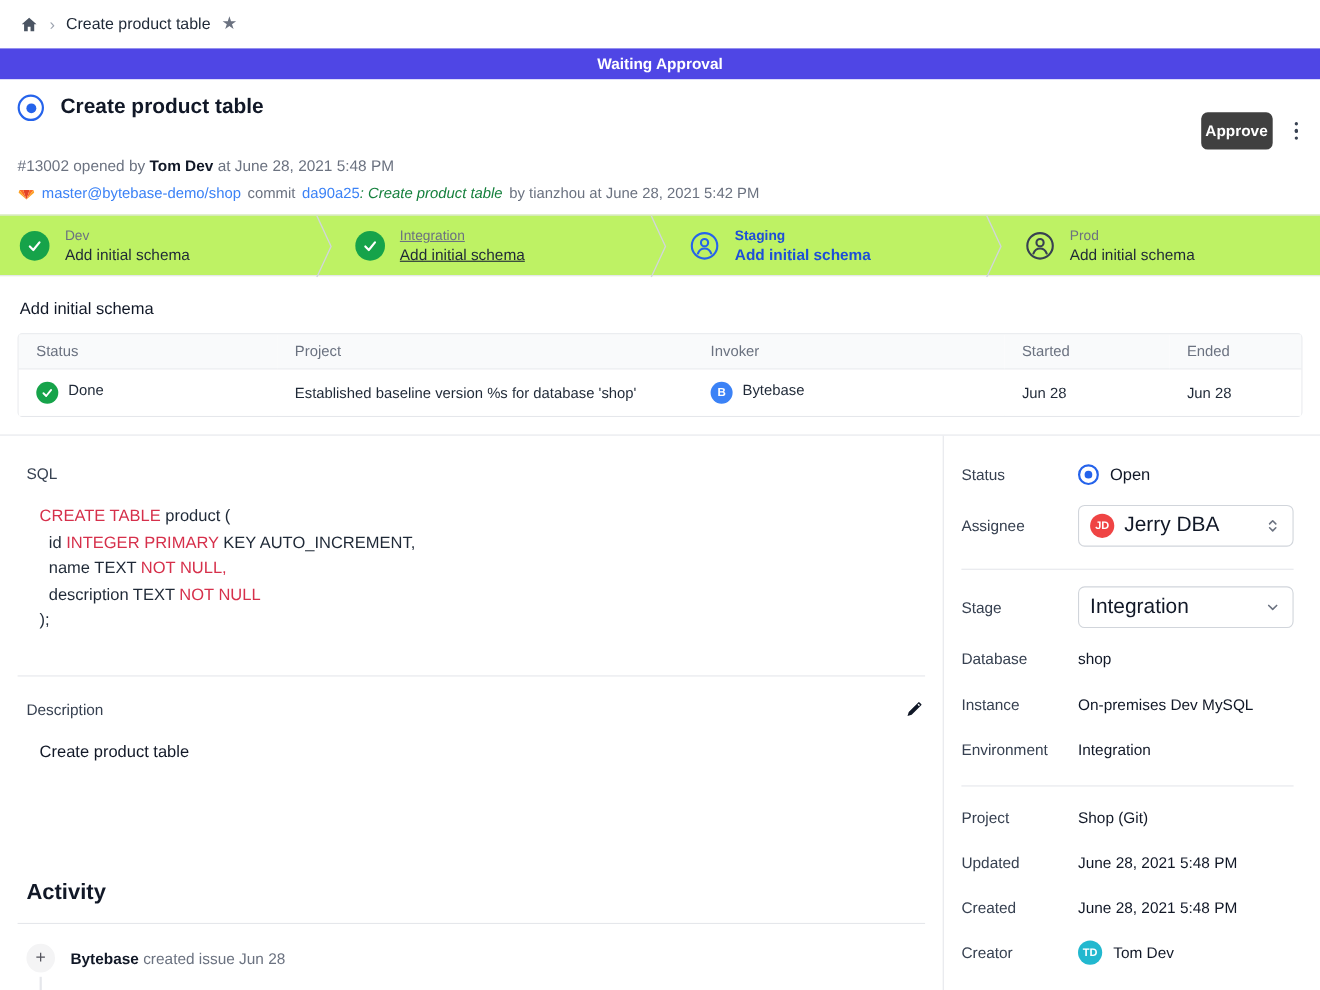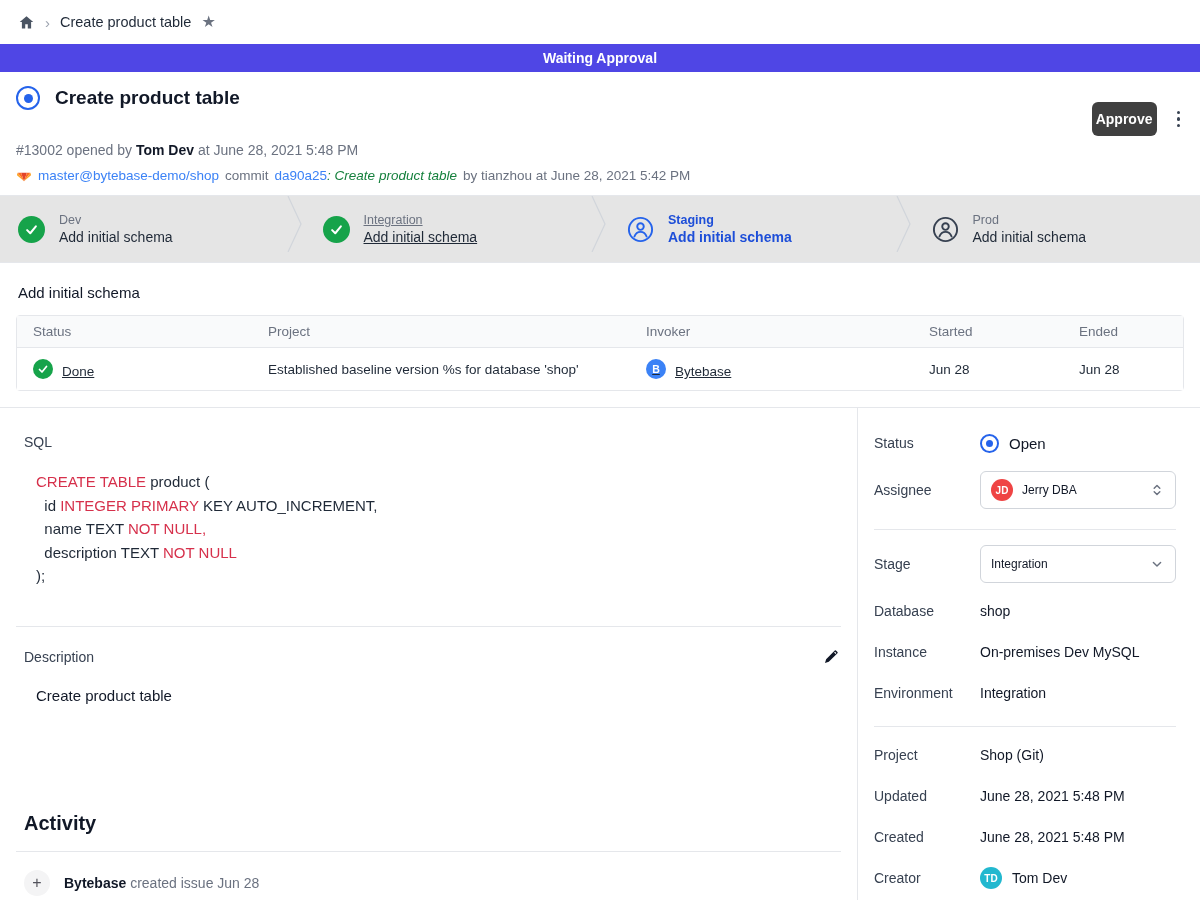--- a/index.html
+++ b/index.html
@@ -30,40 +30,40 @@
   .commit-line { margin-top:9px; font-size:13.5px; color:#6b7280; display:flex; align-items:center; gap:6px; }
   .link { color:#3b82f6; text-decoration:none; cursor:pointer; }
   .commit-msg { color:#15803d;font-style:italic; }
   .actions { display:flex; align-items:center; gap:16px; margin-top:16px; }
   .btn-primary { background:#404040; color:#fff; border:none; border-radius:6px; padding:9px 4px;
     font-size:14px; font-weight:600; font-family:inherit; cursor:pointer; }
   .kebab { display:flex; flex-direction:column; gap:3px; cursor:pointer; padding:4px; }
   .kebab i { width:3.5px; height:3.5px; border-radius:50%; background:#374151; }
 
   
-  .pipeline { display:flex; align-items:stretch; height:68px; border-top:1px solid #e5e7eb;
-    border-bottom:1px solid #e5e7eb; background:#e5e5e5; }
+  .pipeline { display:flex; align-items:stretch; height:56px; border-top:1px solid #e5e7eb;
+    border-bottom:1px solid #e5e7eb; background:#bef264; }
   .stage { flex:1; display:flex; align-items:center; gap:14px; padding-left:18px; cursor:pointer; }
   .check-circle { width:27px; height:27px; border-radius:50%; background:#16a34a; display:flex;
     align-items:center; justify-content:center; flex:none; }
   .stage-text .env { font-size:12.5px; color:#6b7280; margin-bottom:2px; }
   .stage-text .task { font-size:14px; color:#1f2937; }
   .stage.linked .env, .stage.linked .task { text-decoration:underline; }
   .stage.active .env, .stage.active .task { color:#1d4ed8; font-weight:700; }
   .stage-sep { flex:none; }
 
   
   .task-section { padding:15px 16px 16px; }
   .section-heading { font-size:15px; color:#111827; margin:6px 0 14px 2px; }
   table.task-table { width:100%; border-collapse:separate; border-spacing:0; border:1px solid #e5e7eb;
     border-radius:4px; font-size:13.5px; table-layout:fixed; }
   .task-table th { background:#f9fafb; color:#6b7280; font-weight:400; text-align:left;
     padding:8px 0 8px 16px; border-bottom:1px solid #e5e7eb; }
   .task-table td { padding:11px 0 11px 16px; color:#1f2937; background:#fff; }
-  .cell-flex { display:flex; align-items:flex-end; gap:9px;text-decoration:underline; }
+  .cell-flex { display:flex; align-items:flex-start; gap:9px; }
   .check-sm { width:20px; height:20px; border-radius:50%; background:#16a34a; display:flex;
     align-items:center; justify-content:center; flex:none; }
   .avatar { border-radius:50%; color:#fff; display:flex; align-items:center; justify-content:center;
     font-weight:700; flex:none; }
   .avatar-b { width:20px; height:20px; background:#3b82f6; font-size:10.5px; }
   .avatar-jd { width:22px; height:22px; background:#ef4444; font-size:10px; }
   .avatar-td { width:22px; height:22px; background:#22b8cf; font-size:10px; }
 
   
   .main { display:flex; height:532px; border-top:1px solid #e5e7eb; overflow:hidden; }
@@ -89,21 +89,21 @@
   .tl-stub { width:26px; height:26px; border-radius:50%; background:#f4f4f5; }
 
   
   .side-row { display:flex; align-items:center; margin-top:15px; min-height:26px; }
   .side-label { width:106px; flex:none; font-size:14px; color:#374151; }
   .side-value { font-size:14px; color:#111827; font-weight:500;text-align:right; }
   .side-value.plain { font-weight:400; }
   .status-value { display:flex; align-items:center; gap:10px; font-size:15px; color:#111827; }
   .select-box { flex:1; height:38px; border:1px solid #d1d5db; border-radius:6px; background:#fff;
     display:flex; align-items:center; gap:9px; padding:0 10px; cursor:pointer; }
-  .select-box .sel-text { flex:1; font-size:12px; color:#111827; }
+  .select-box .sel-text { flex:1; font-size:19px; color:#111827; }
   .hr-side { border:none; border-top:1px solid #e5e7eb; margin-top:20px; }
   .creator-value { display:flex; align-items:center; gap:10px; font-size:14px; color:#111827; font-weight:500; }
 </style>
 </head>
 <body>
 
 <div class="breadcrumb">
   <span style="display:flex;">
     <svg width="17" height="17" viewBox="0 0 24 24">
         <path fill="#4b5563" d="M12 3l9.5 8.2h-3v9.3h-4.7v-6h-3.6v6H5.5v-9.3h-3z"></path>

